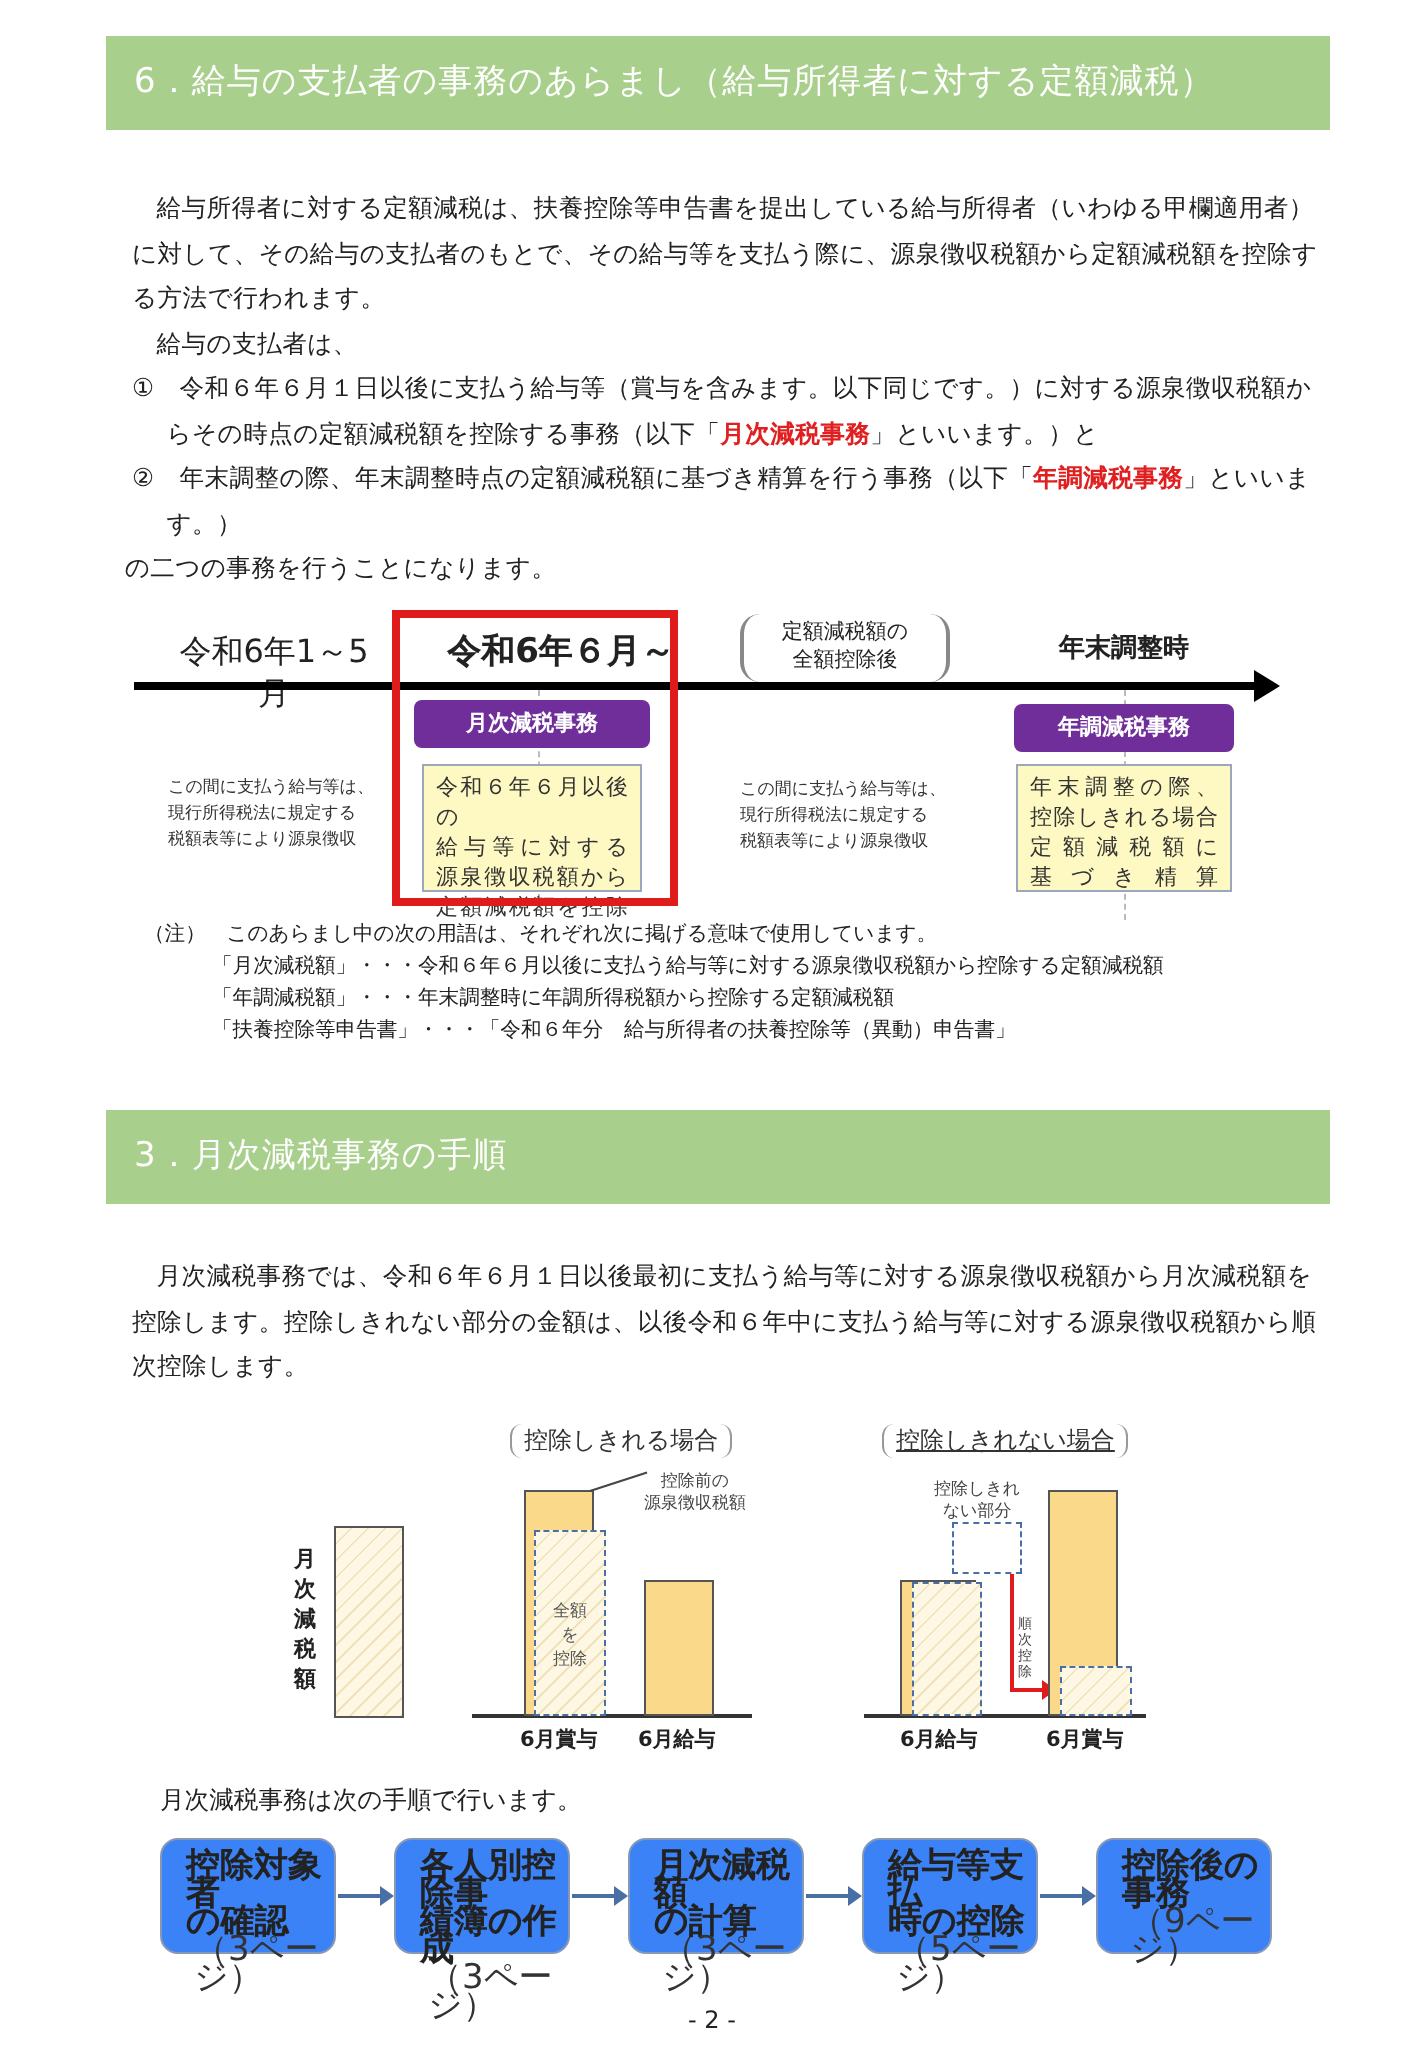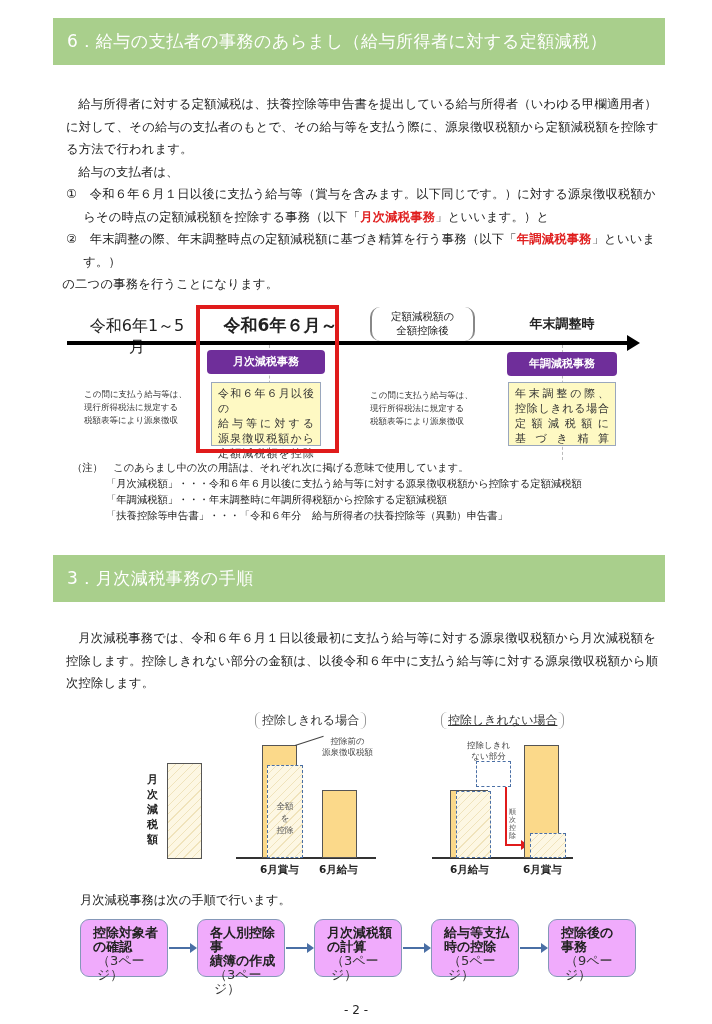--- a/index.html
+++ b/index.html
@@ -15,22 +15,22 @@
   .red { color:#e02020; font-weight:bold; }
   .timeline-label { position:absolute; font-size:16px; text-align:center; }
   .bold { font-weight:bold; }
   .purple-tag { position:absolute; background:#6f2e9a; color:#fff; font-size:11px; font-weight:bold; text-align:center;
                 border-radius:4px; height:24px; line-height:24px; }
   .blue-box { position:absolute; background:#fef9c3; border:1px solid #9aa7bd; font-size:11px; line-height:15px;
               text-align:justify; text-align-last:justify; padding:3px 6px; box-sizing:border-box; color:#333; }
   .small-note { position:absolute; font-size:8.5px; line-height:13px; color:#333; }
   .notes { position:absolute; left:72px; top:459px; font-size:10.3px; line-height:16px; }
   .notes div { white-space:nowrap; }
-  .step { position:absolute; top:919px; width:88px; height:58px; background:#f0abfc; border:1px solid #8598b8;
-          border-radius:9px; box-sizing:border-box; padding:6px 0 0 12px; font-size:13px; line-height:14px; }
+  .step { position:absolute; top:919px; width:88px; height:58px; background:#3b82f6; border:1px solid #8598b8;
+          border-radius:9px; box-sizing:border-box; padding:6px 0 0 12px; font-size:17px; line-height:14px; }
   .step .t { font-weight:bold; color:#222; }
   .step .p { color:#333; padding-left:4px; }
   .arrow { position:absolute; top:947px; height:2px; background:#4a6fa5; }
   .arrow::after { content:""; position:absolute; right:-2px; top:-4px; border-left:7px solid #4a6fa5;
                   border-top:5px solid transparent; border-bottom:5px solid transparent; }
   .hatch { background: repeating-linear-gradient(135deg, #fdf7e3 0 5px, #f0e3bb 5px 6px); }
   .solid-bar { background:#fbd98a; border:1.5px solid #555; box-sizing:border-box; }
   .dash-box { border:1.5px dashed #4a6fa5; box-sizing:border-box; }
   .bracket-title { position:absolute; font-size:12px; color:#333; }
 </style>

